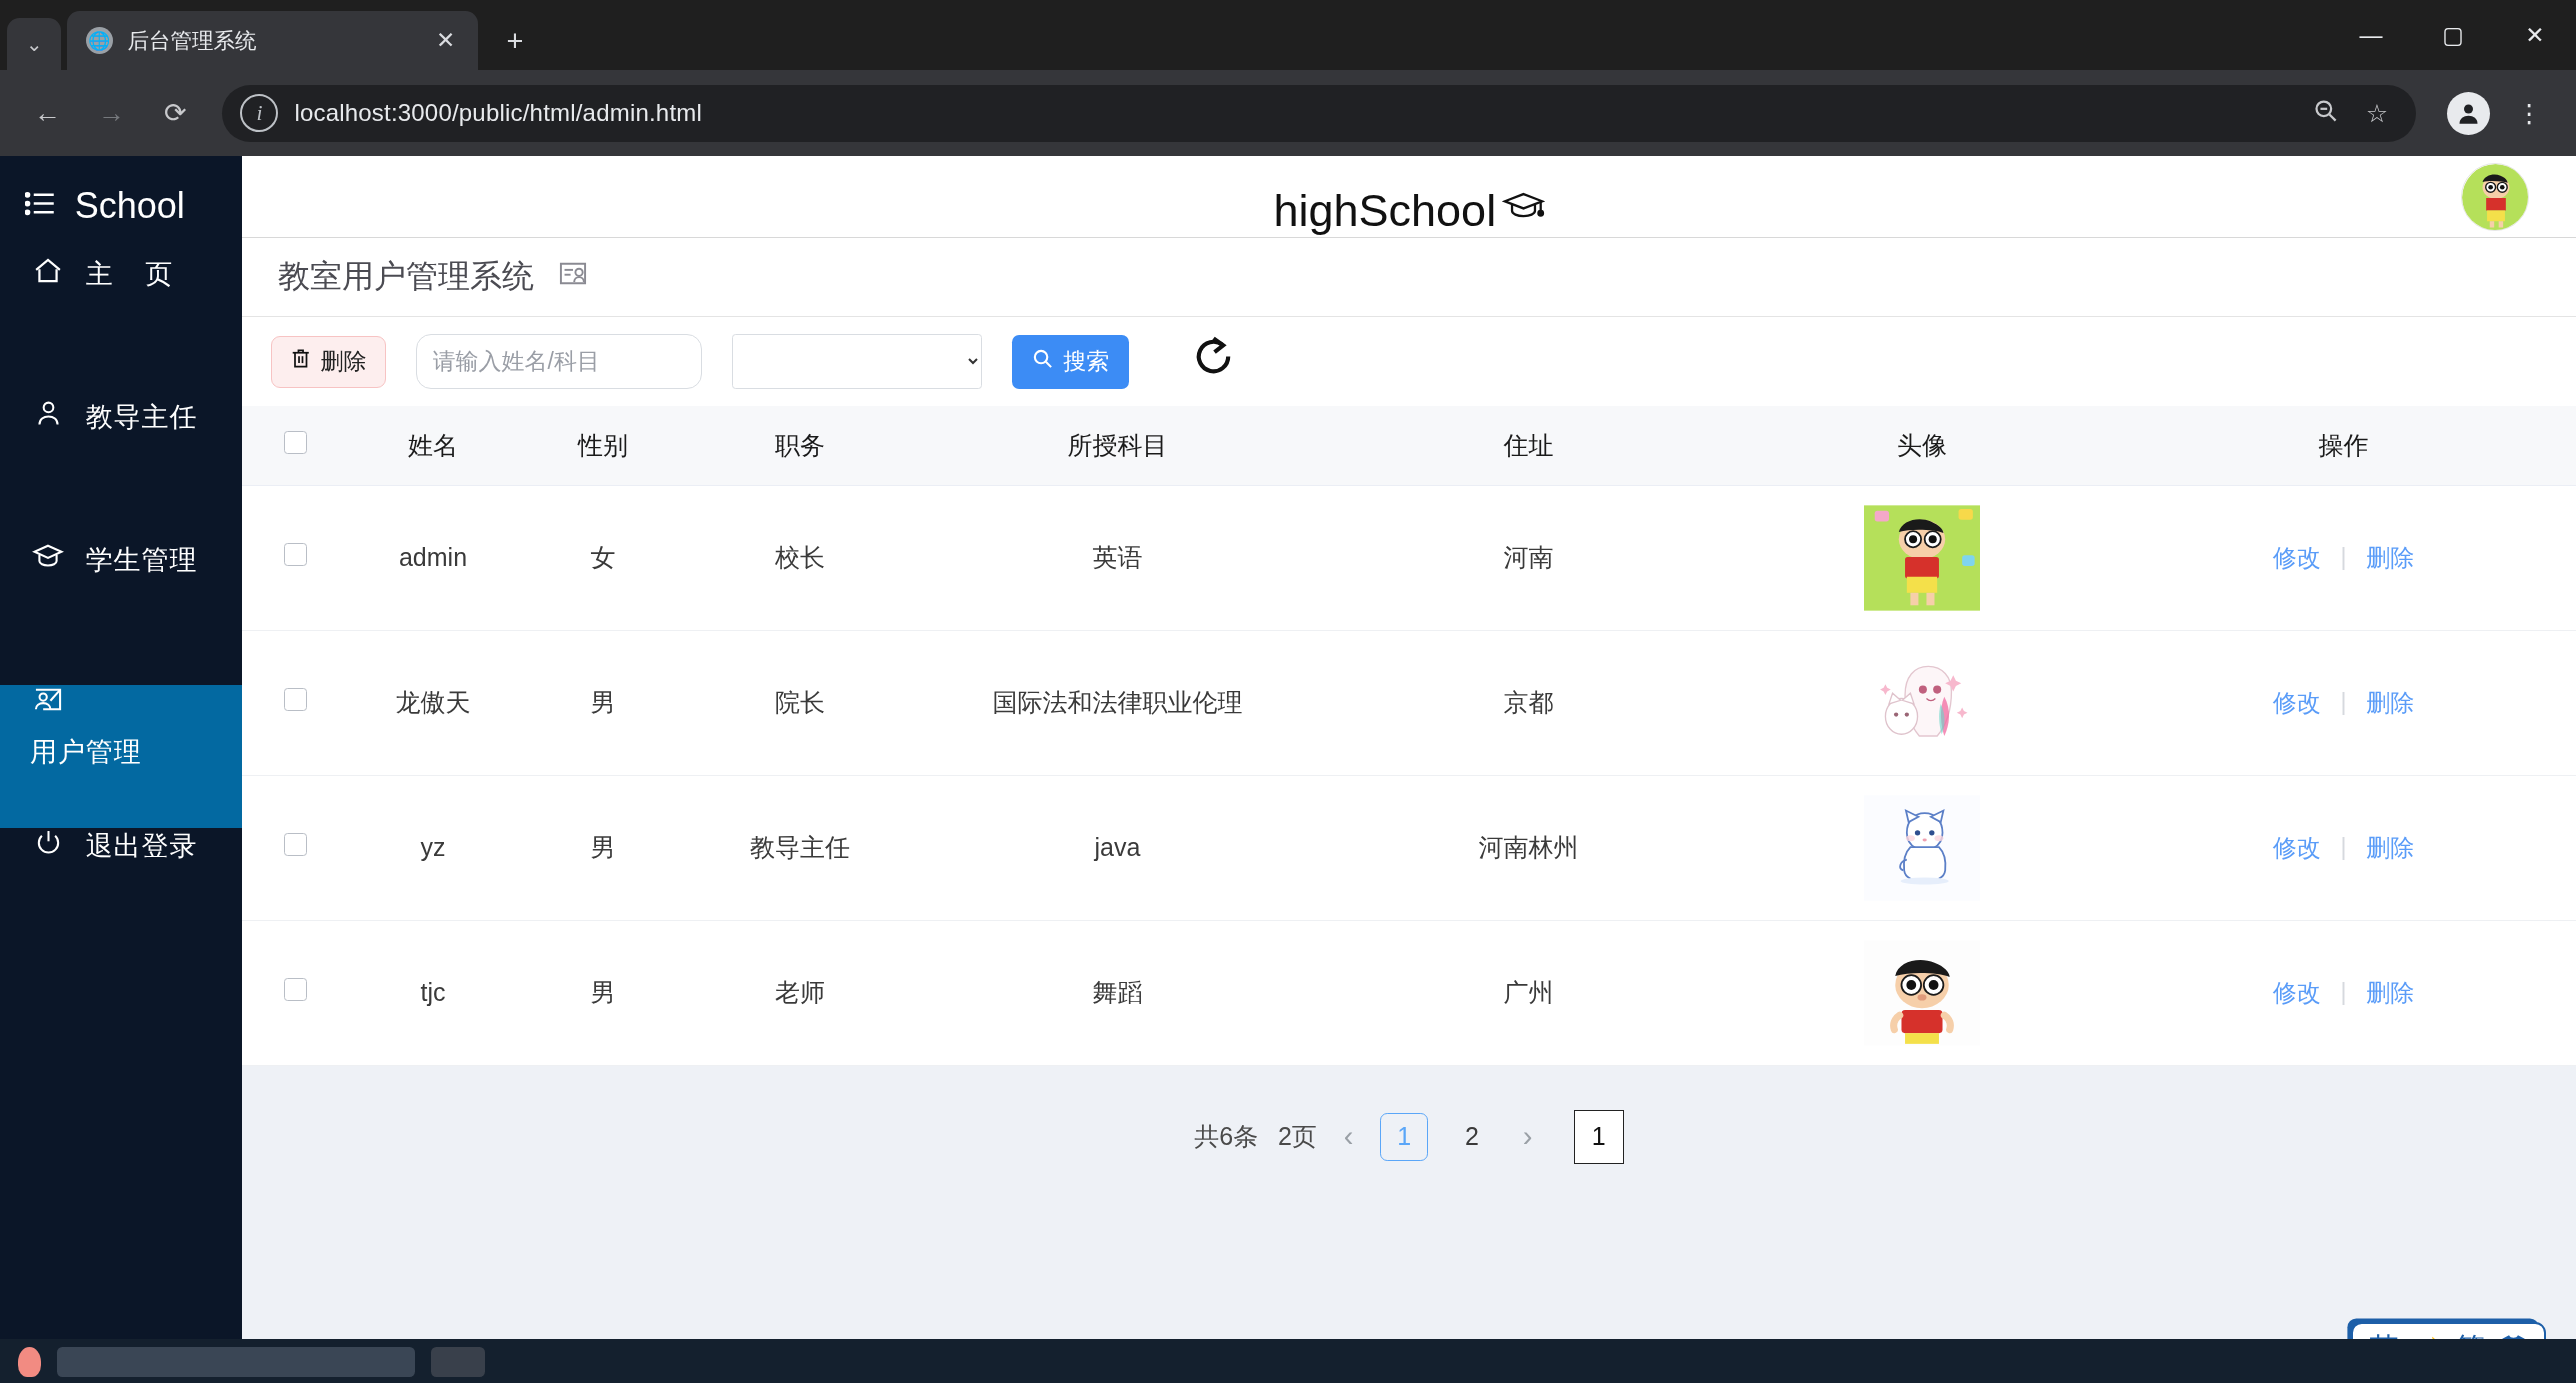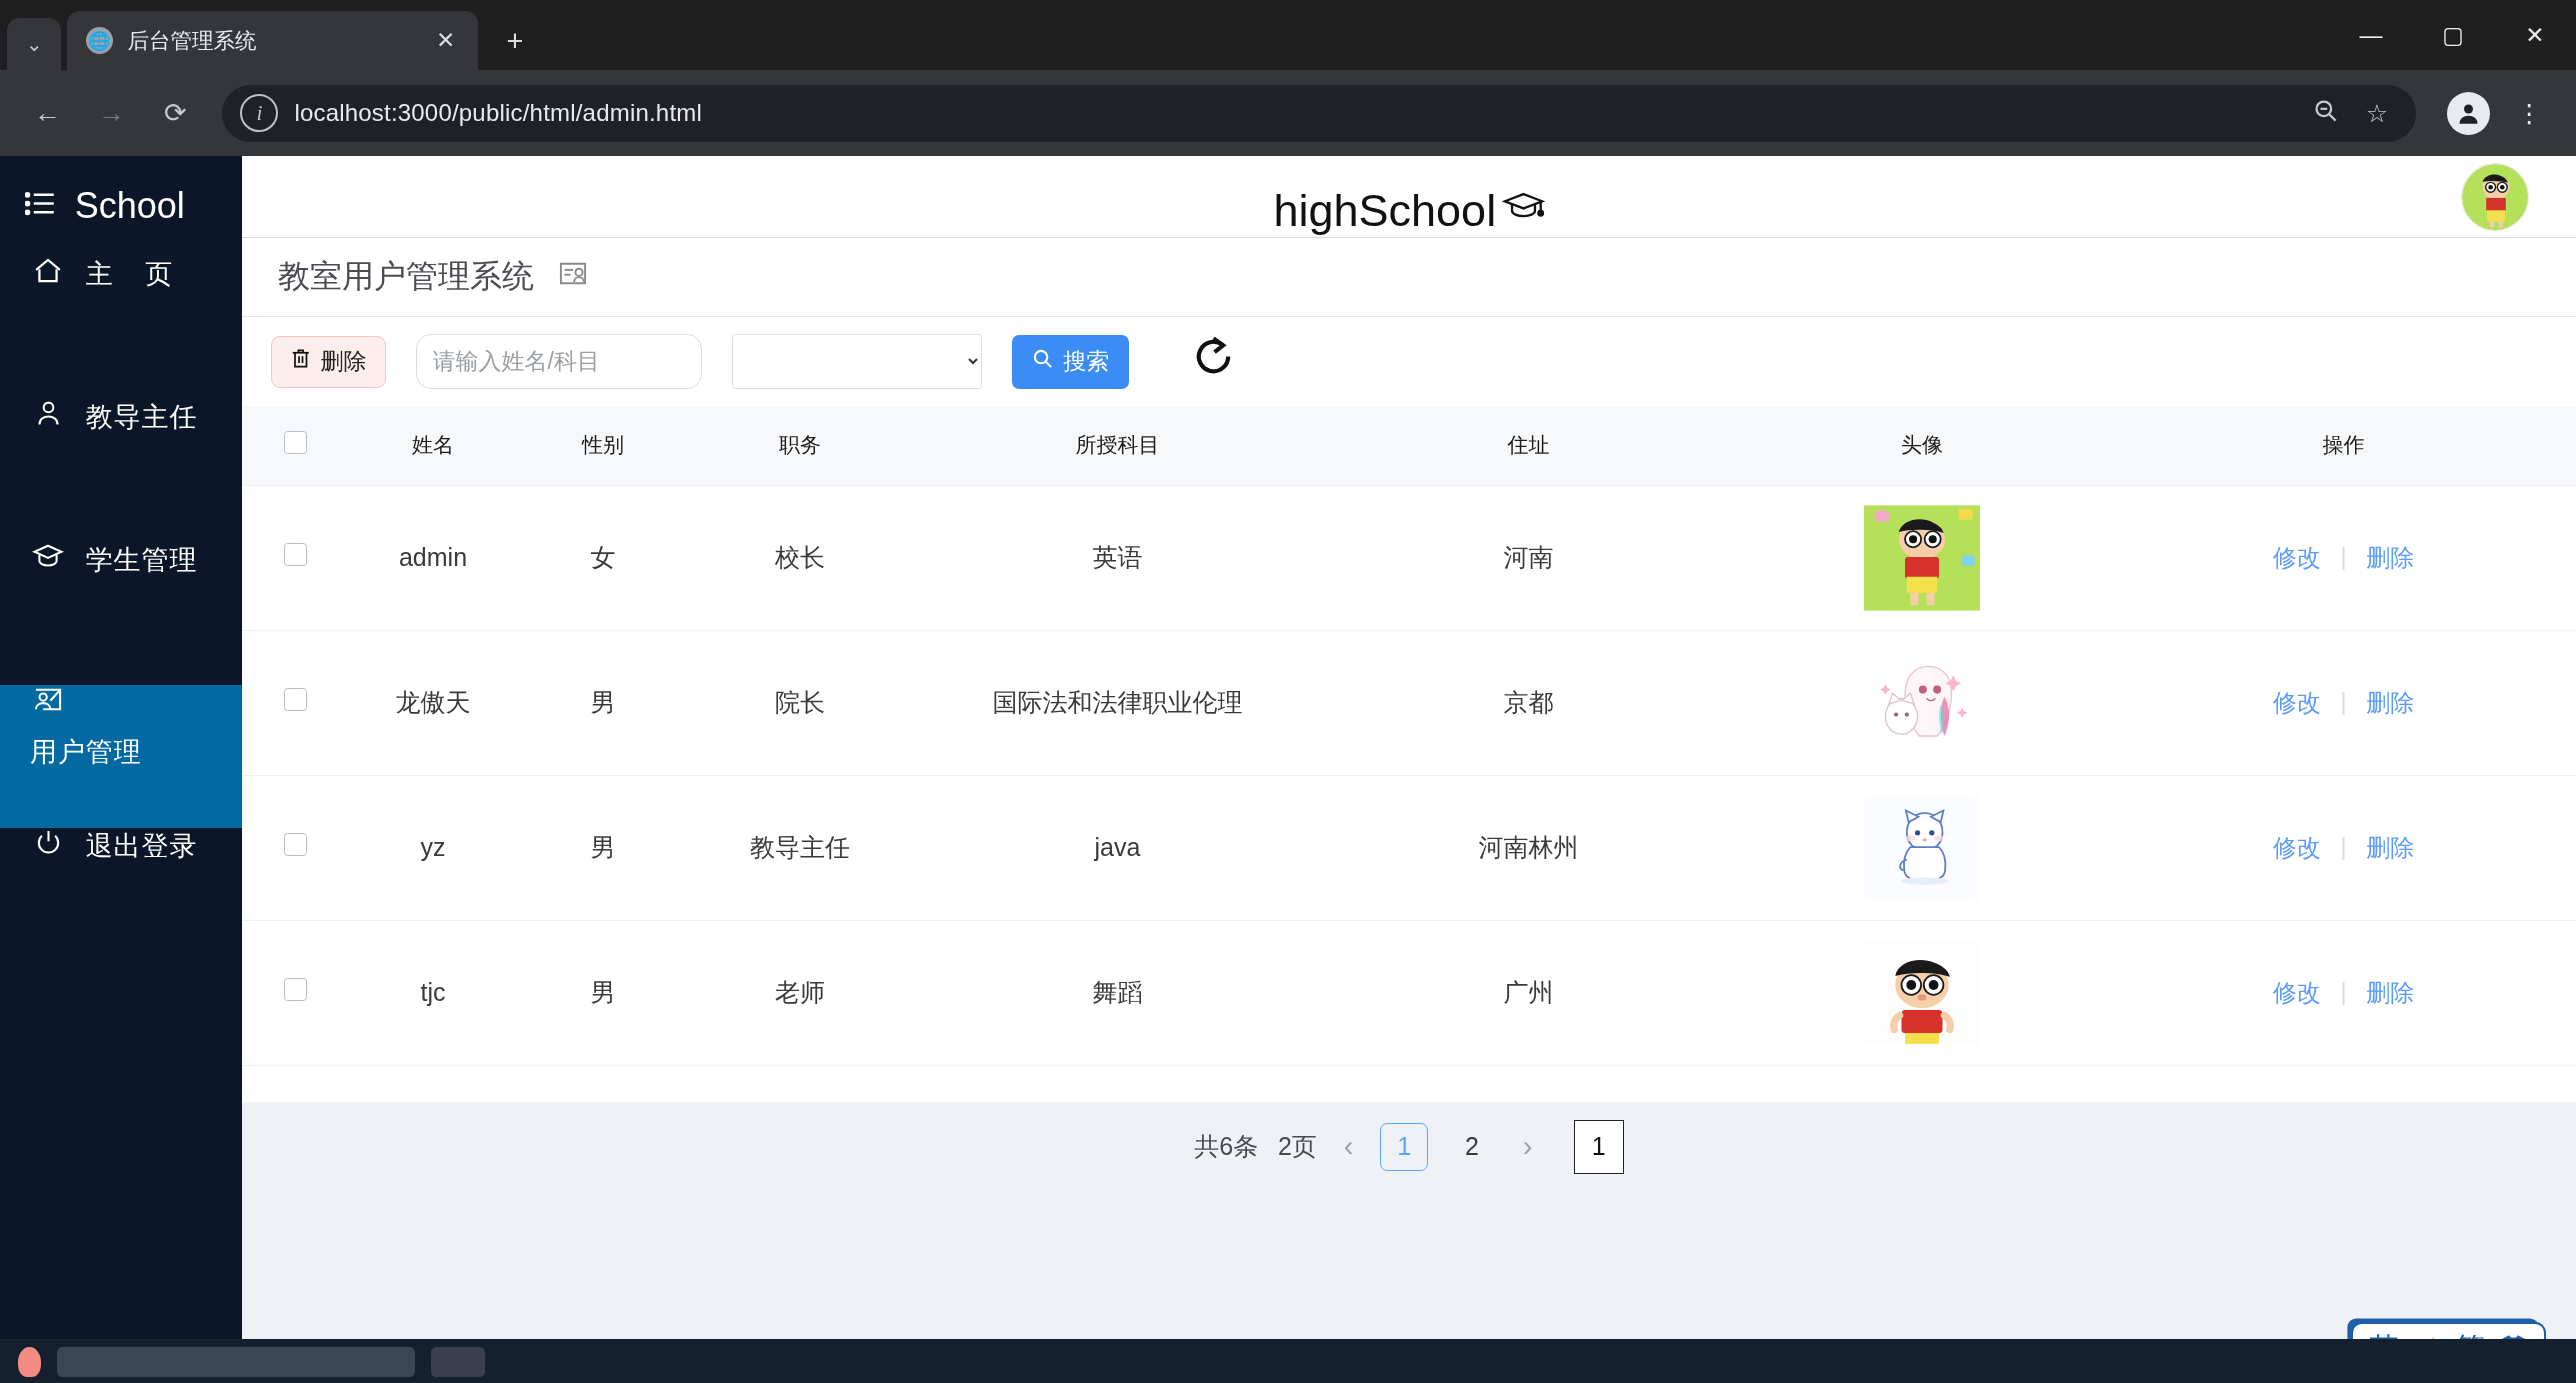--- a/index.html
+++ b/index.html
@@ -164,21 +164,21 @@
   .btn-refresh {
     width: 55px; height: 55px; display: flex; align-items: center;
     justify-content: center; font-size: 41px; color: #111;
     margin-left: 27px; background: none; border: none;
   }
 
   
   .tablewrap { background: #fff; }
   table.grid { width: 100%; border-collapse: collapse; table-layout: fixed; }
   table.grid thead th {
-    background: #f7f8fa; height: 79px; font-size: 21px;
+    background: #f7f8fa; height: 79px; font-size: 25px;
     font-weight: 400; color: #1a1a1a; text-align: center;
     border-bottom: 0.9px solid #ebeef5;
   }
   table.grid tbody td {
     height: 145px; font-size: 25px; color: #3a3a3a;
     text-align: center; border-bottom: 0.9px solid #eef0f3;
     vertical-align: middle;
   }
   .chk {
     width: 23px; height: 23px; border: 1.8px solid #b9bec6;
@@ -186,23 +186,22 @@
   }
   .avatar-cell { display: flex; align-items: center; justify-content: center; }
   .avatar-img { width: 116px; height: 106px; display: block; }
   .ops { display: flex; align-items: center; justify-content: center; gap: 0; }
   .oplink { color: #5a9cf8; font-size: 24px; padding: 0 19.7px; }
   .opsep { color: #d6d9de; font-size: 23px; }
 
   
   .pagearea {
     background: #eef1f6; flex: 1;
-    padding-top: 18px;
+    padding-top: 44px;
     position: relative;
-    margin-top: 36px;
   }
   .pager {
     display: flex; align-items: center; justify-content: center;
     gap: 19.7px; font-size: 25px; color: #4a4a4a;
   }
   .pager .ptxt { color: #4a4a4a; }
   .pg-arrow { color: #9aa0a6; font-size: 29px; padding: 0 7.2px; }
   .pg-num {
     min-width: 48px; height: 48px; border-radius: 7.2px;
     display: flex; align-items: center; justify-content: center;

